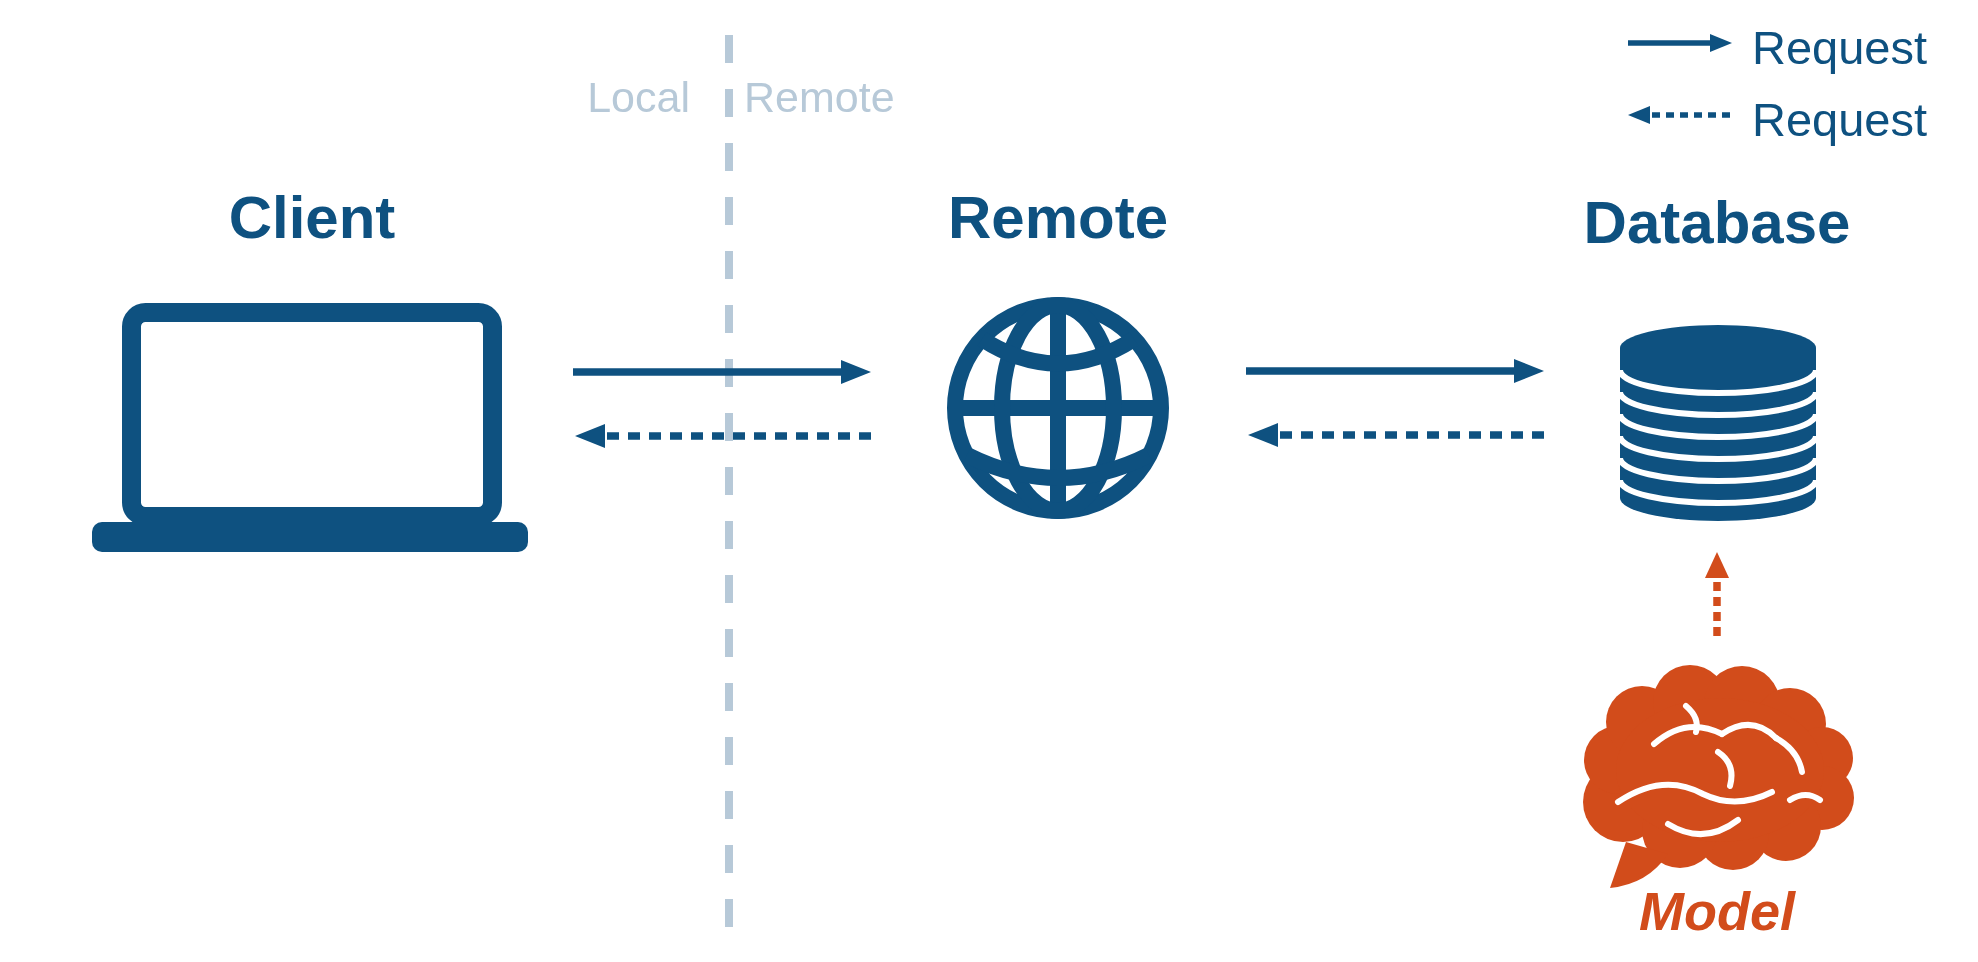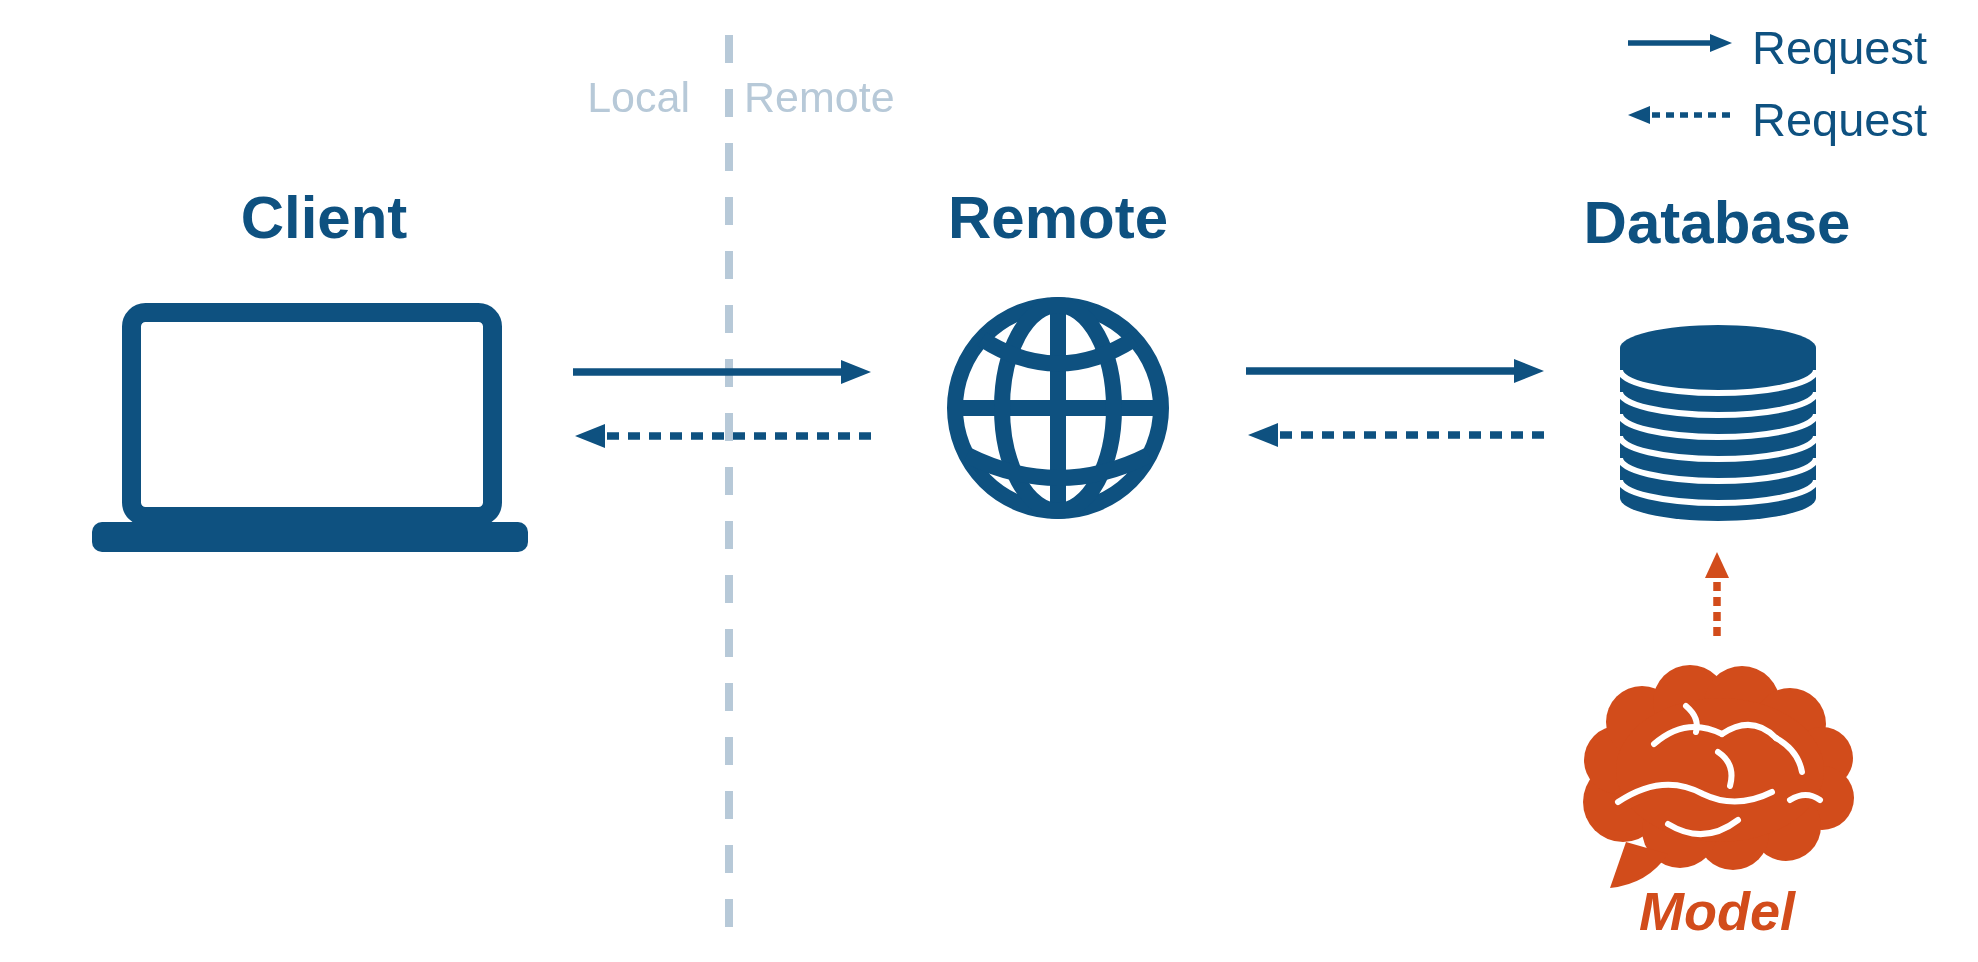--- a/index.html
+++ b/index.html
@@ -60,21 +60,21 @@
     </svg>
     <div class="abs legend-label" style="left:124px;top:0;">Request</div>
 
     <svg class="abs" style="left:0;top:78px;" width="105" height="26">
       <polygon points="22,4 0,13 22,22" class="fill-blue"></polygon>
       <line x1="24" y1="13" x2="102" y2="13" class="stroke-blue" stroke-width="5.5" stroke-dasharray="8 6"></line>
     </svg>
     <div class="abs legend-label" style="left:124px;top:72px;">Request</div>
   </div>
 
-  <div class="abs node-title" style="left:174px;top:188px;">Client</div>
+  <div class="abs node-title" style="left:162px;top:188px;">Client</div>
   <svg class="abs" style="left:92px;top:298px;" width="436" height="256" viewBox="0 0 436 256">
     <rect x="39.5" y="14.5" width="361" height="204" rx="14" class="stroke-blue nofill" stroke-width="19"></rect>
     <rect x="0" y="224" width="436" height="30" rx="10" class="fill-blue"></rect>
   </svg>
 
   <div class="abs node-title" style="left:908px;top:188px;">Remote</div>
   <svg class="abs" style="left:946px;top:296px;" width="224" height="224" viewBox="-112 -112 224 224">
     <circle cx="0" cy="0" r="103" class="stroke-blue nofill" stroke-width="16"></circle>
     <line x1="0" y1="-103" x2="0" y2="103" class="stroke-blue" stroke-width="16"></line>
     <line x1="-103" y1="0" x2="103" y2="0" class="stroke-blue" stroke-width="16"></line>

